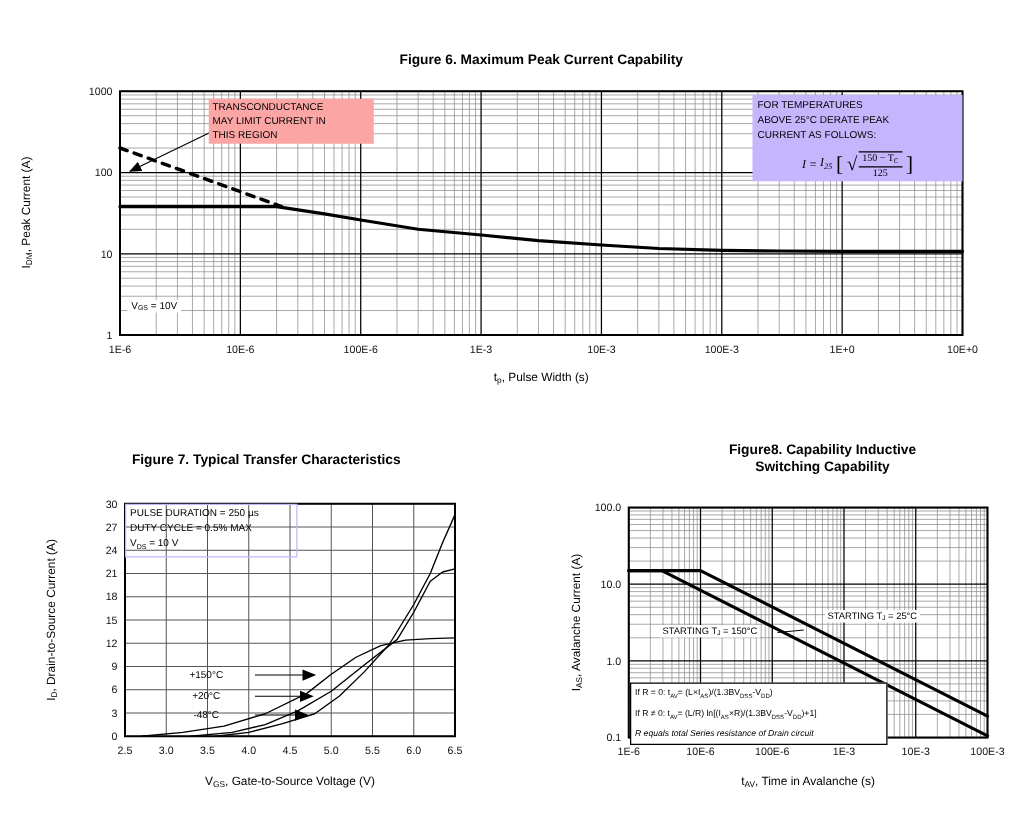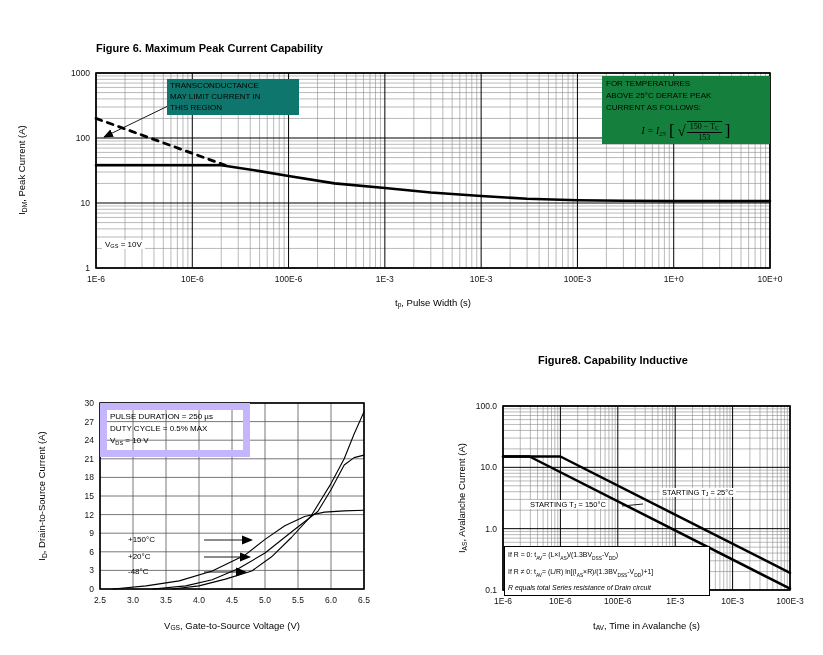--- a/index.html
+++ b/index.html
@@ -1,33 +1,33 @@
 <!DOCTYPE html>
 <html><head>
 <meta charset="utf-8">
 <style>
   html,body{margin:0;padding:0;background:#fff;}
   .page{position:relative;width:823px;height:655px;background:#ffffff;
         font-family:"Liberation Sans", sans-serif;color:#000;overflow:hidden;}
   svg{position:absolute;left:0;top:0;}
   svg text{font-family:"Liberation Sans", sans-serif;fill:#111;}
   .ov{position:absolute;}
-  .f-title{font-size:11px;font-weight:bold;letter-spacing:0;}
+  .f-title{font-size:11px;font-weight:bold;text-align:center;letter-spacing:0;}
   .axis-x{font-size:9.5px;text-align:center;}
   .axis-y{font-size:9.5px;white-space:nowrap;transform:translate(-50%,-50%) rotate(-90deg);}
   sub{font-size:70%;vertical-align:-20%;}
-  .notebox{background:#0f766e;font-size:8px;line-height:1.4;padding:1px 3px;}
-  .borderbox{border:7px solid #c4b5fd;}
+  .notebox{background:#fca5a5;font-size:8px;line-height:1.4;padding:1px 3px;}
+  .borderbox{border:1px solid #c4b5fd;}
   .transparentbox{background:transparent;}
   .vgs{background:#fff;font-size:8px;padding:0 3px;}
-  .curve-label{font-size:8px;text-align:left;width:74px;}
+  .curve-label{font-size:8px;text-align:center;width:74px;}
   .small-label{background:#fff;font-size:7.5px;padding:0 2px;white-space:nowrap;}
   .formula8{background:#fff;border:1px solid #000;font-size:6.9px;line-height:13px;padding:1px 3px;white-space:nowrap;}
   .formula8 .it{font-style:italic;}
-  .derate{background:#15803d;font-size:8px;line-height:1.5;padding:2px 4px;}
+  .derate{background:#c4b5fd;font-size:8px;line-height:1.5;padding:2px 4px;}
   .frm{display:flex;justify-content:center;align-items:center;gap:3px;margin-top:7px;
        font-family:"Liberation Serif", serif;font-size:9.5px;}
   .frm .v{font-style:italic;}
   .bracket{font-size:17px;font-weight:normal;line-height:0;}
   .sqrt{font-size:15px;line-height:0;margin-right:-2px;}
   .frac{display:inline-flex;flex-direction:column;text-align:center;border-top:1px solid #000;
         font-size:8px;line-height:1.15;}
   .frac .num{border-bottom:1px solid #000;padding:0 3px;}
 </style>
 </head>
@@ -302,39 +302,41 @@
   <div class="ov derate" style="left:602px;top:76px;width:160px">
     <div>FOR TEMPERATURES<br>ABOVE 25°C DERATE PEAK<br>CURRENT AS FOLLOWS:</div>
     <div class="frm">
       <span class="v">I</span>
       <span>=</span>
       <span class="v"><span>I</span><sub>25</sub></span>
       <span class="bracket">[</span>
       <span class="sqrt">√</span>
       <span class="frac">
         <span class="num">150 − T<sub>C</sub></span>
-        <span class="den">153</span>
+        <span class="den">125</span>
       </span>
       <span class="bracket">]</span>
     </div>
   </div>
 
+  <div class="ov f-title" style="left:63px;top:362px;width:300px">Figure 7. Typical Transfer Characteristics</div>
 
   <div class="ov axis-y" style="left:42px;top:496px">I<sub>D</sub>, Drain-to-Source Current (A)</div>
 
   <div class="ov axis-x" style="left:100px;top:620px;width:264px">V<sub>GS</sub>, Gate-to-Source Voltage (V)</div>
 
   <div class="ov notebox borderbox transparentbox" style="left:100px;top:403px;width:130px;background:transparent;line-height:12px;">PULSE DURATION = 250 µs<br>DUTY CYCLE = 0.5% MAX<br>V<sub>DS</sub> = 10 V</div>
 
   <div class="ov curve-label" style="left:128px;top:535px">+150°C</div>
   <div class="ov curve-label" style="left:128px;top:552px">+20°C</div>
   <div class="ov curve-label" style="left:128px;top:567px">-48°C</div>
 
   <div class="ov f-title" style="left:538px;top:353px;width:240px;line-height:14px">
     <div>Figure8.  Capability Inductive</div>
+    <div>Switching Capability</div>
   </div>
 
   <div class="ov axis-y" style="left:462px;top:498px">I<sub>AS</sub>, Avalanche Current (A)</div>
 
   <div class="ov axis-x" style="left:503px;top:620px;width:287px">t<sub>AV</sub>, Time in Avalanche (s)</div>
 
   <div class="ov small-label" style="left:528px;top:500px">STARTING T<sub>J</sub> = 150°C</div>
   <div class="ov small-label" style="left:660px;top:488px">STARTING T<sub>J</sub> = 25°C</div>
 
   <div class="ov formula8" style="left:504px;top:546px;width:198px">

